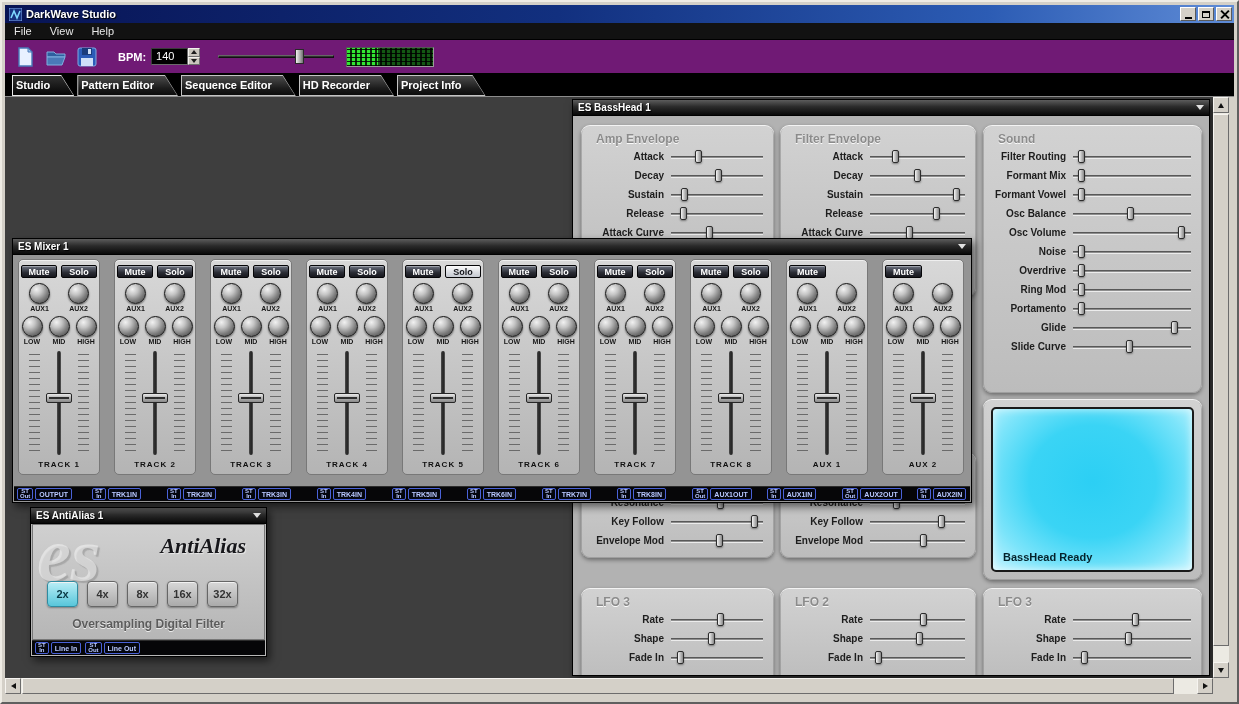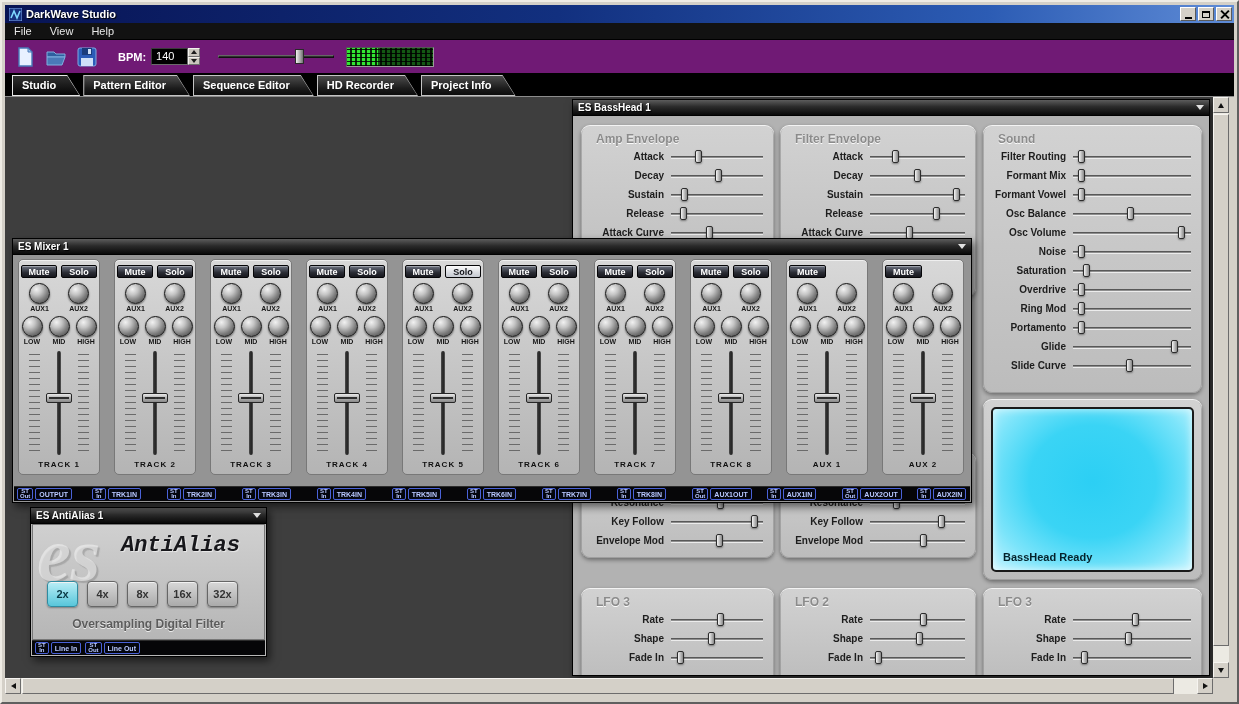--- a/index.html
+++ b/index.html
@@ -42,21 +42,21 @@
       repeating-linear-gradient(0deg,rgba(0,0,0,0.85) 0 1px,transparent 1px 4px),
       repeating-linear-gradient(90deg,#32e632 0 3px,#0a2a0a 3px 5px);}
 
   
   .tabbar{position:absolute;left:3px;top:71px;right:3px;height:24px;background:#000;display:flex;align-items:flex-end;padding-left:7px;gap:3px;border-bottom:1px solid #8c8c8c;}
   .tab{position:relative;height:21px;flex:none;}
   .tab-outer{position:absolute;inset:0;background:#c4c4c4;clip-path:polygon(0 0,calc(100% - 13px) 0,100% 100%,0 100%);}
   .tab-inner{position:absolute;inset:1px;background:linear-gradient(180deg,#4c4c4c,#1c1c1c 65%,#0c0c0c);clip-path:polygon(0 0,calc(100% - 12px) 0,100% 100%,0 100%);}
   .tab.active .tab-outer{background:#e8e8e8;}
   .tab.active .tab-inner{background:linear-gradient(180deg,#303030,#050505);}
-  .tab-label{position:relative;display:block;color:#fff;font-weight:bold;font-size:11px;padding:4px 24px 0 10px;white-space:nowrap;}
+  .tab-label{position:relative;display:block;color:#fff;font-weight:bold;font-size:11px;padding:4px 24px 0 4px;white-space:nowrap;}
 
   
   .workspace{position:absolute;left:3px;top:95px;width:1208px;height:581px;background:#3e3e3e;overflow:hidden;}
 
   
   .fwin{position:absolute;background:#b4b4b4;border:1px solid #000;box-shadow:3px 4px 8px rgba(0,0,0,0.55);}
   .fwin-header{position:absolute;left:0;top:0;right:0;height:16px;background:linear-gradient(180deg,#5c5c5c 0%,#2b2b2b 45%,#080808 100%);
     display:flex;align-items:center;padding:0 5px;border-bottom:1px solid #000;}
   .fwin-title{flex:1;color:#fff;font-weight:bold;font-size:10px;white-space:nowrap;text-shadow:1px 1px 1px #000;}
   .caret{width:0;height:0;border-left:4px solid transparent;border-right:4px solid transparent;border-top:5px solid #e2e2e2;flex:none;}
@@ -122,21 +122,21 @@
   .master{left:49px;top:50px;width:86px;height:77px;z-index:2;background:#9a9a9a;}
   .master-body{position:absolute;left:1px;right:1px;top:16px;bottom:16px;background:#3c3c3c;}
   .master-icon{position:absolute;left:16px;top:4px;width:30px;height:36px;border-radius:3px;border:2px solid #6d86d8;
     background:linear-gradient(135deg,#25356e,#0e1838);}
 
   
   .aa{left:25px;top:410px;width:237px;height:150px;z-index:2;background:#b8b8b8;}
   .aa-body{position:absolute;left:1px;right:1px;top:16px;bottom:16px;background:linear-gradient(180deg,#d0d0d0,#b6b6b6);border:1px solid #777;overflow:hidden;}
   .aa-watermark{position:absolute;left:4px;top:-14px;font-family:"Liberation Serif","DejaVu Serif",serif;font-style:italic;font-weight:bold;
     font-size:76px;color:rgba(245,245,245,0.55);text-shadow:2px 2px 1px rgba(110,110,110,0.35);}
-  .aa-logo{position:absolute;right:24px;top:8px;font-family:Liberation Mono, monospace;font-style:italic;font-weight:bold;
+  .aa-logo{position:absolute;right:18px;top:8px;font-family:Liberation Serif, serif;font-style:italic;font-weight:bold;
     font-size:22px;color:#17171b;text-shadow:1px 1px 1px rgba(255,255,255,0.6);}
   .aa-buttons{position:absolute;left:14px;top:56px;display:flex;gap:9px;}
   .aa-btn{width:31px;height:26px;border-radius:4px;background:linear-gradient(180deg,#d8d8d8,#aaa);border:1px solid #666;
     box-shadow:0 1px 2px rgba(0,0,0,0.35),inset 0 1px 0 #f2f2f2;font-size:11px;font-weight:bold;color:#333;
     display:flex;align-items:center;justify-content:center;}
   .aa-btn.active{background:linear-gradient(180deg,#baeef6,#58c6da);border-color:#2f8ba0;color:#093944;}
   .aa-caption{position:absolute;left:0;right:0;top:92px;text-align:center;font-size:12px;font-weight:bold;color:#5c5c5c;text-shadow:0 1px 0 rgba(255,255,255,0.75);}
 
   
   .vscroll{position:absolute;left:1211px;top:95px;width:16px;height:581px;background:#eceae3;}
@@ -369,27 +369,20 @@
               </div>
             </div>
             <div class="bh-row">
               <div class="bh-row-label">Noise</div>
               <div class="bh-slider">
                 <div class="bh-track"></div>
                 <div class="bh-thumb" style="left: calc(4% - 0.28px);"></div>
               </div>
             </div>
             <div class="bh-row">
-              <div class="bh-row-label">Saturation</div>
-              <div class="bh-slider">
-                <div class="bh-track"></div>
-                <div class="bh-thumb" style="left: calc(9% - 0.63px);"></div>
-              </div>
-            </div>
-            <div class="bh-row">
               <div class="bh-row-label">Overdrive</div>
               <div class="bh-slider">
                 <div class="bh-track"></div>
                 <div class="bh-thumb" style="left: calc(4% - 0.28px);"></div>
               </div>
             </div>
             <div class="bh-row">
               <div class="bh-row-label">Ring Mod</div>
               <div class="bh-slider">
                 <div class="bh-track"></div>

